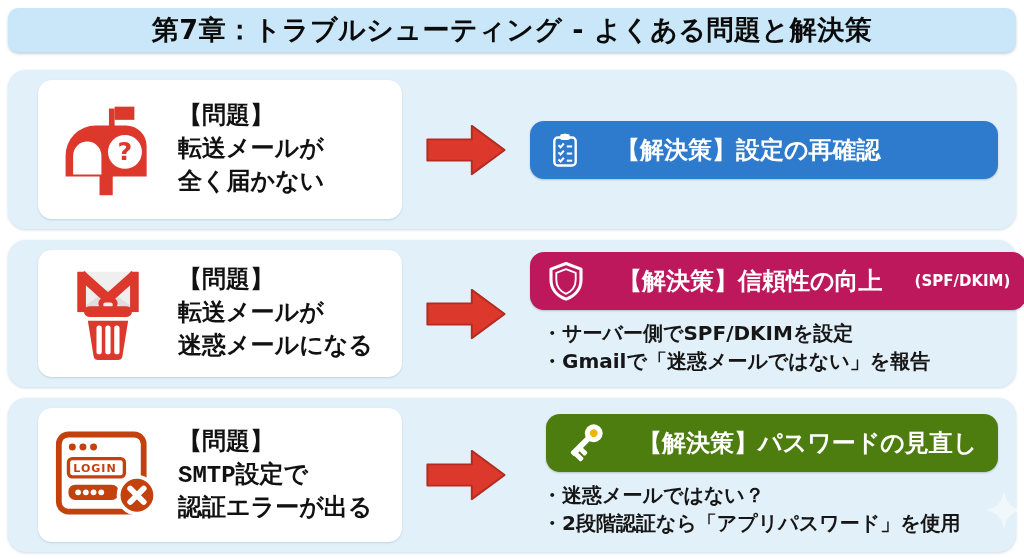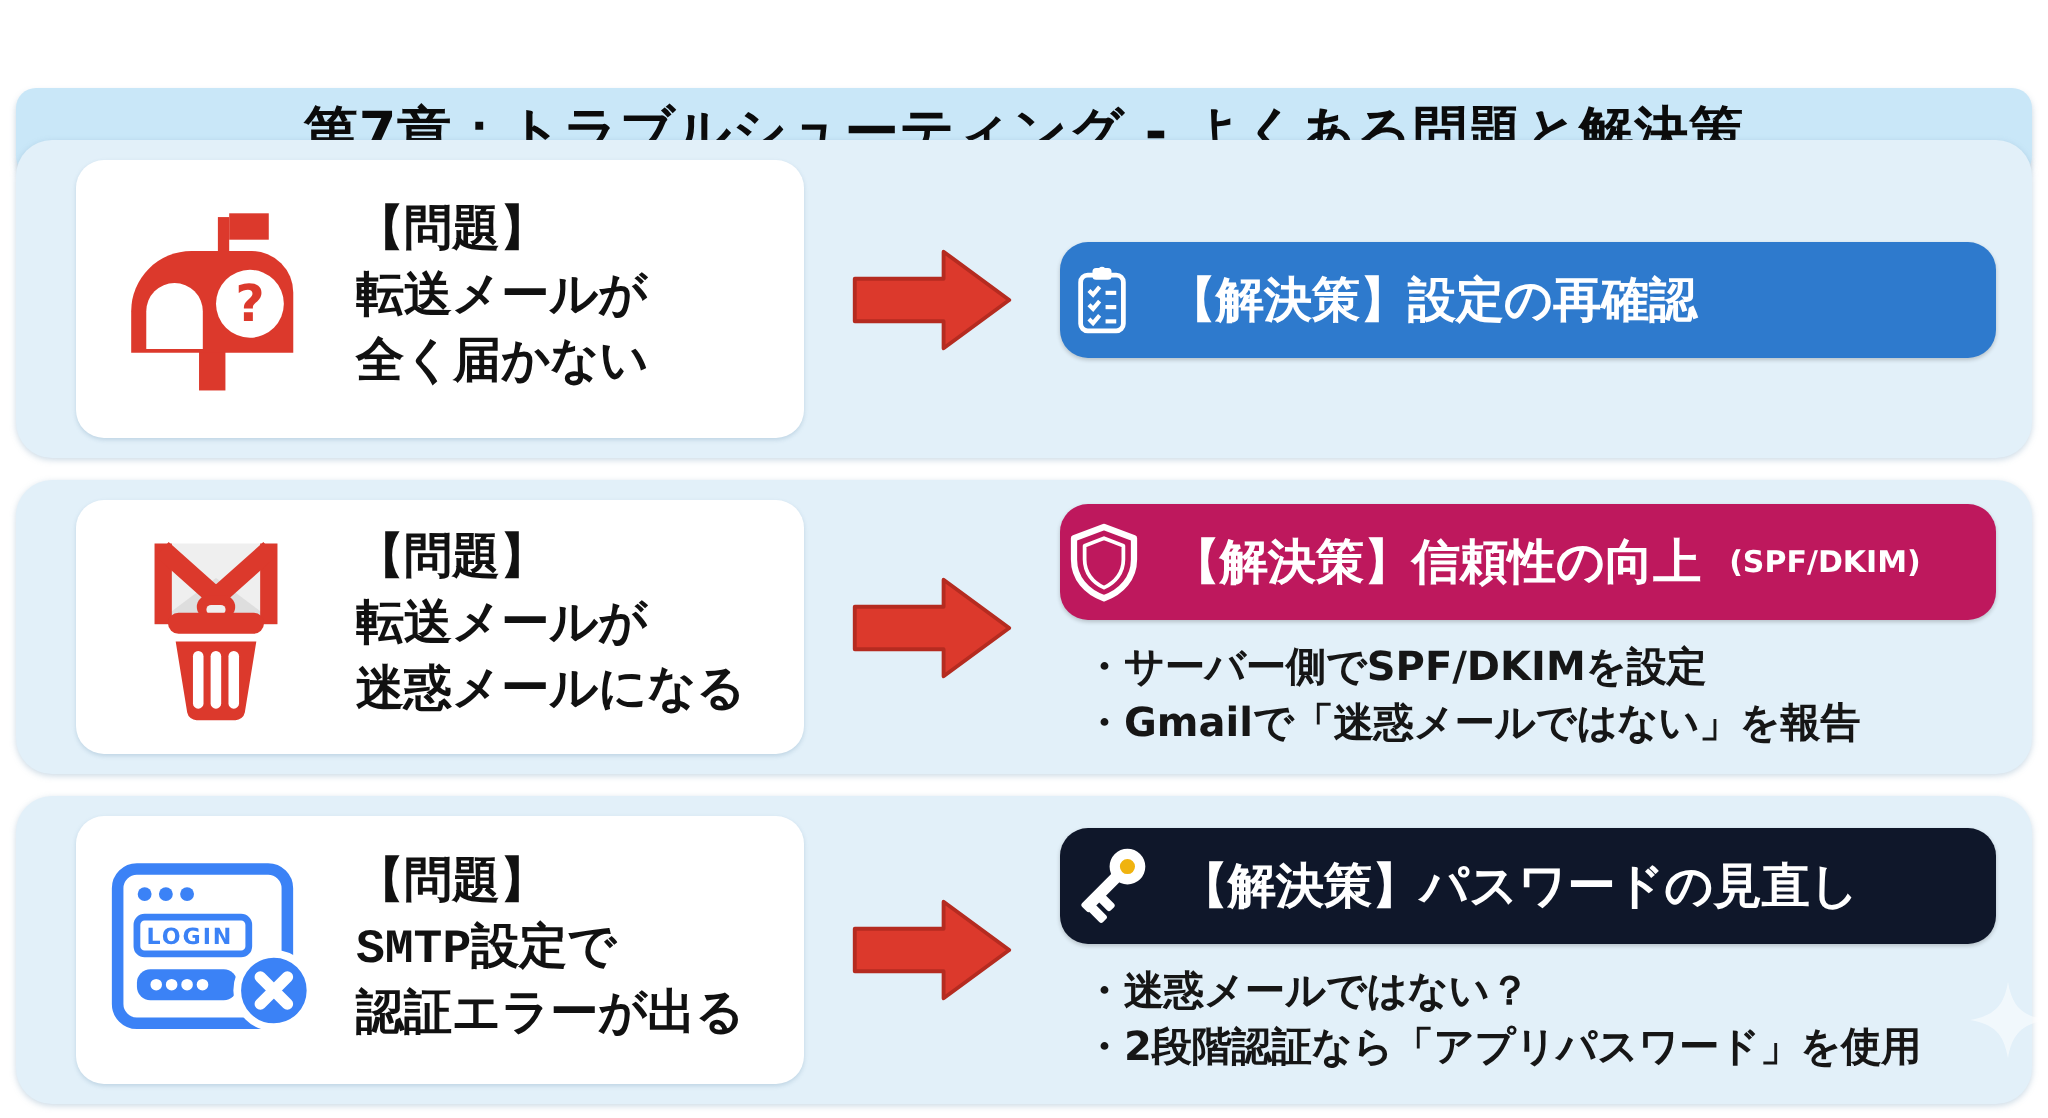--- a/index.html
+++ b/index.html
@@ -40,39 +40,39 @@
   .row-2 .problem-card { height:127px; }
   .row-3 .problem-card { height:134px; }
 
   .picon { flex:0 0 116px; display:flex; justify-content:center; align-items:center; }
   .ptext { font-size:24px; font-weight:700; color:#111; line-height:33px; white-space:nowrap;font-family:Liberation Mono, monospace; }
 
   .arrow-box { flex:0 0 128px; display:flex; justify-content:center; align-items:center; }
 
   .solution { flex:1; display:flex; flex-direction:column; gap:9px; padding-right:0; }
   .sol-header {
-    height:58px; border-radius:14px; display:flex; align-items:center; gap:14px;
-    padding:0 2px; color:#ffffff; box-shadow:0 1px 2px rgba(0,0,0,.2); white-space:nowrap;
+    height:58px; border-radius:14px; display:flex; align-items:center; gap:32px;
+    padding:0 16px; color:#ffffff; box-shadow:0 1px 2px rgba(0,0,0,.2); white-space:nowrap;
   }
   .sol-title { font-size:24px; font-weight:700; }
   .sol-suffix { font-size:15px; font-weight:700; }
   .bullets {
     list-style:none; padding-left:12px;
     font-size:20px; font-weight:700; color:#161616; line-height:28px; white-space:nowrap;
   }
 
   .sparkle { position:absolute; left:984px; top:490px; opacity:.55; }
   svg { display:block; }
 </style>
 </head>
 <body>
 
 <div class="stage">
 
-  <div class="banner" style="background: rgb(201, 231, 248); margin-top: 36px;">第7章：トラブルシューティング - よくある問題と解決策</div>
+  <div class="banner" style="background: rgb(201, 231, 248);">第7章：トラブルシューティング - よくある問題と解決策</div>
 
   <div class="rows">
 
     <div class="row row-1" style="background: rgb(226, 240, 249);">
       <div class="problem-card">
         <div class="picon" style="color: rgb(220, 57, 44);">
           <svg width="104" height="98" viewBox="0 0 110 104">
             <rect x="46" y="72" width="14" height="28" fill="currentColor"></rect>
             <rect x="56" y="8" width="6" height="24" fill="currentColor"></rect>
             <rect x="62" y="6" width="21" height="14" fill="currentColor"></rect>
@@ -159,21 +159,21 @@
         </div>
         <ul class="bullets">
           <li>・サーバー側でSPF/DKIMを設定</li>
           <li>・Gmailで「迷惑メールではない」を報告</li>
         </ul>
       </div>
     </div>
 
     <div class="row row-3" style="background: rgb(226, 240, 249);">
       <div class="problem-card">
-        <div class="picon" style="color: #3b82f6;">
+        <div class="picon" style="color: #c2410c;">
           <svg width="108" height="98" viewBox="0 0 112 100">
             <rect x="5" y="8" width="88" height="80" rx="10" fill="#ffffff" stroke="currentColor" stroke-width="6"></rect>
             <circle cx="19" cy="21" r="3.6" fill="currentColor"></circle>
             <circle cx="30" cy="21" r="3.6" fill="currentColor"></circle>
             <circle cx="41" cy="21" r="3.6" fill="currentColor"></circle>
             <rect x="15" y="33" width="58" height="19" rx="4" fill="#ffffff" stroke="currentColor" stroke-width="3.5"></rect>
             <text x="20" y="47" font-size="11.5" font-weight="bold" letter-spacing="1" fill="currentColor">LOGIN</text>
             <rect x="15" y="60" width="52" height="16" rx="7" fill="currentColor"></rect>
             <circle cx="25" cy="68" r="3" fill="#ffffff"></circle>
             <circle cx="33" cy="68" r="3" fill="#ffffff"></circle>
@@ -190,21 +190,21 @@
         </div>
       </div>
 
       <div class="arrow-box" style="color: rgb(220, 57, 44);">
         <svg width="82" height="56" viewBox="0 0 84 58">
           <path d="M2 18 H48 V4 L82 29 L48 54 V40 H2 Z" fill="currentColor" stroke="#b52b20" stroke-width="2" stroke-linejoin="round"></path>
         </svg>
       </div>
 
       <div class="solution">
-        <div class="sol-header" style="background: #0f172a;">
+        <div class="sol-header" style="background: #4d7c0f; margin-left: 16px;">
           <span style="color: rgb(240, 179, 15);">
             <svg width="44" height="44" viewBox="0 0 64 64">
               <g transform="rotate(135 32 32)">
                 <circle cx="12" cy="32" r="13" fill="#ffffff"></circle>
                 <circle cx="12" cy="32" r="5.5" fill="currentColor"></circle>
                 <rect x="22" y="28" width="34" height="8.5" rx="2" fill="#ffffff"></rect>
                 <rect x="38" y="18" width="7" height="13" rx="2" fill="#ffffff"></rect>
                 <rect x="48" y="16" width="7" height="15" rx="2" fill="#ffffff"></rect>
               </g>
             </svg>

